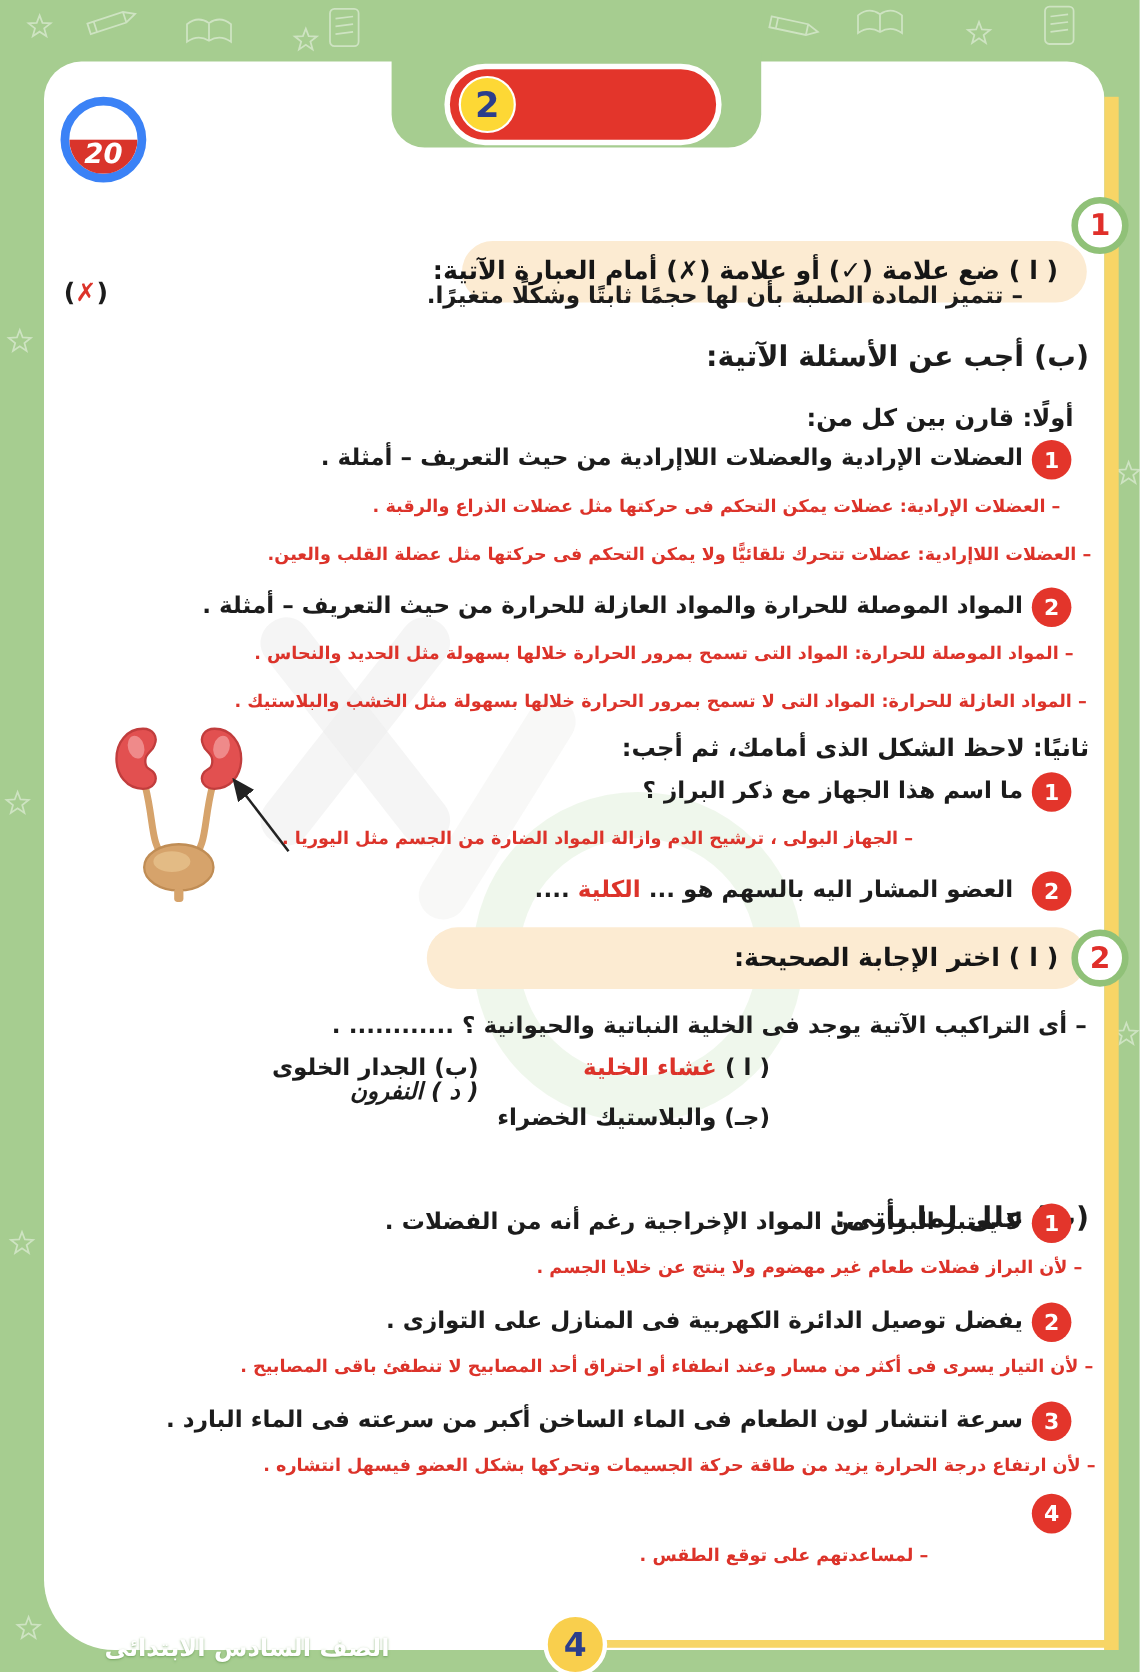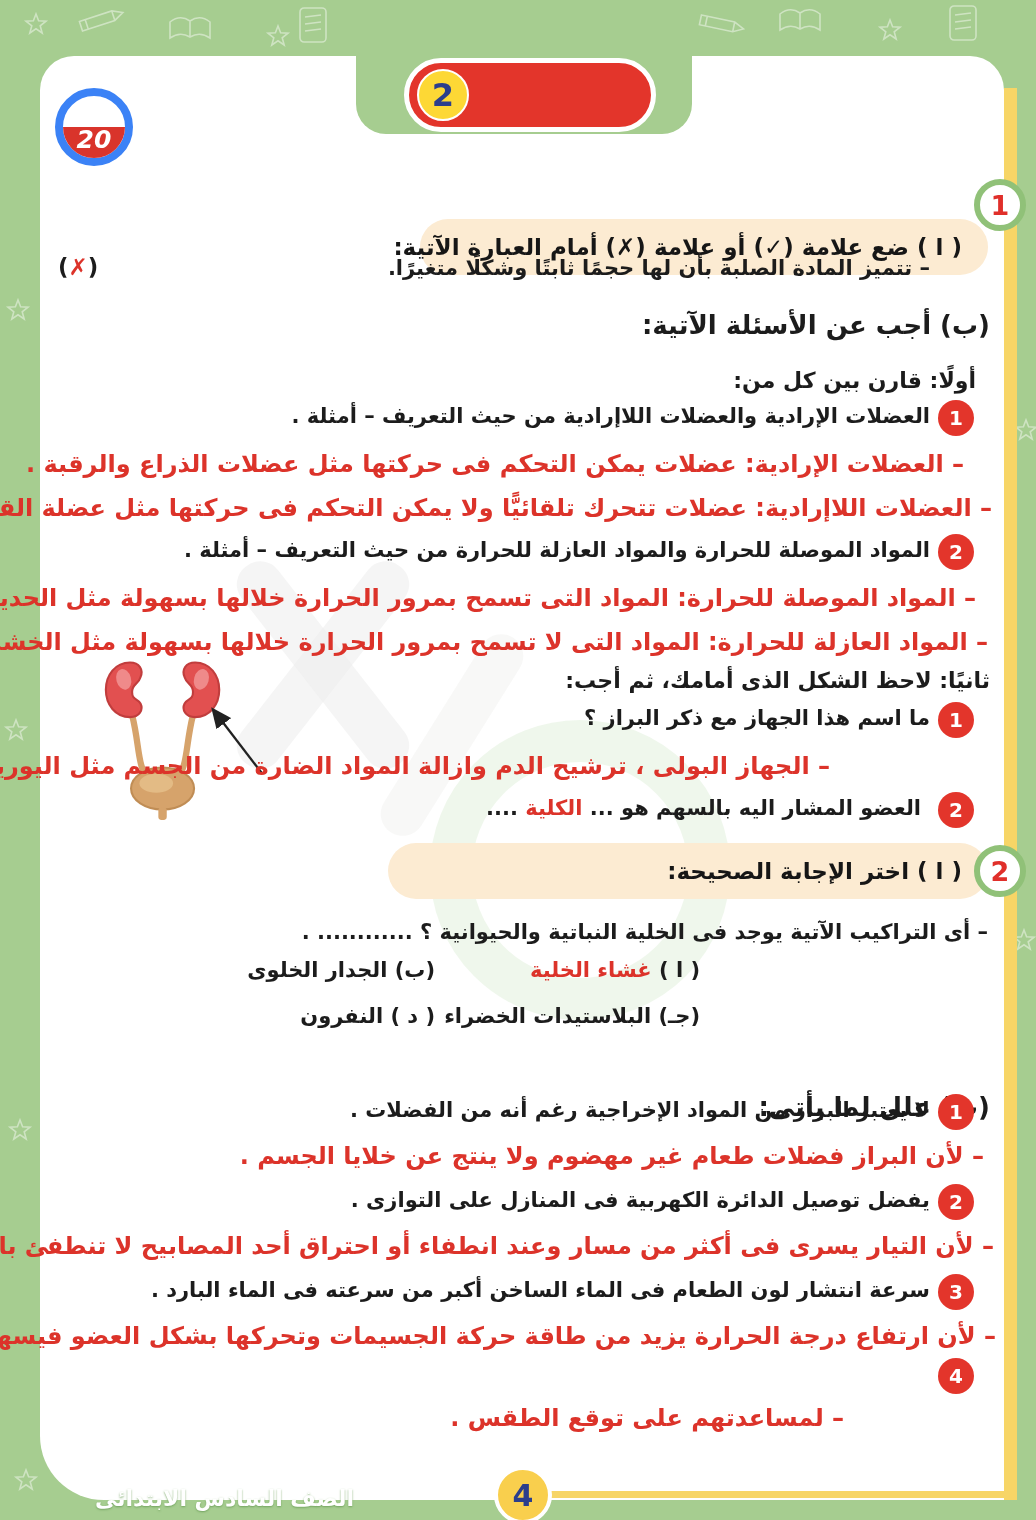--- a/index.html
+++ b/index.html
@@ -69,21 +69,21 @@
     background:#ffffff; border:6px solid #90c178; color:#e02f2a;
     display:flex; align-items:center; justify-content:center;
     font-size:27px; font-weight:bold; z-index:5;
   }
 
   
   .row { position:absolute; direction:rtl; white-space:nowrap;
     color:#1c1c1c; font-weight:bold; z-index:4; }
   .sz21 { font-size:21px; } .sz22 { font-size:22px; } .sz26 { font-size:26px; }
   .red { color:#dc332a; }
-  .ans { font-size:24px; color:#dc332a; }
+  .ans { font-size:16px; color:#dc332a; }
 
   
   .qbadge { position:absolute; width:36px; height:36px; border-radius:50%;
     background:#e3352b; color:#ffffff; display:flex; align-items:center;
     justify-content:center; font-size:20px; font-weight:bold; z-index:4; }
 
   
   .figure { position:absolute; left:66px; top:652px; width:212px; height:168px; z-index:4; }
 
   
@@ -222,23 +222,23 @@
   <div class="row sz21" style="right:336px; top:958px;">
     <span>( ا )</span>
     <span class="red">غشاء الخلية</span>
   </div>
   <div class="row sz21" style="right:601px; top:958px;">
     <span>(ب)</span>
     <span>الجدار الخلوى</span>
   </div>
   <div class="row sz21" style="right:336px; top:1004px;">
     <span>(جـ)</span>
-    <span>البلاستيدات الخضراء</span>
-  </div>
-  <div class="row sz21" style="right:601px; top:1004px;">
+    <span>والبلاستيك الخضراء</span>
+  </div>
+  <div class="row sz21" style="right:601px; top:980px;font-style:italic;">
     <span>( د )</span>
     <span>النفرون</span>
   </div>
 
   <div class="row sz26" style="right:46px; top:1048px;margin-top:44px;">(ب) علل لما يأتى:</div>
 
   <div class="qbadge" style="right:62px; top:1094px;">1</div>
   <div class="row sz21" style="right:106px; top:1098px;">لا يعتبر البراز من المواد الإخراجية رغم أنه من الفضلات .</div>
   <div class="row ans" style="right:52px; top:1142px;">– لأن البراز فضلات طعام غير مهضوم ولا ينتج عن خلايا الجسم .</div>
 

